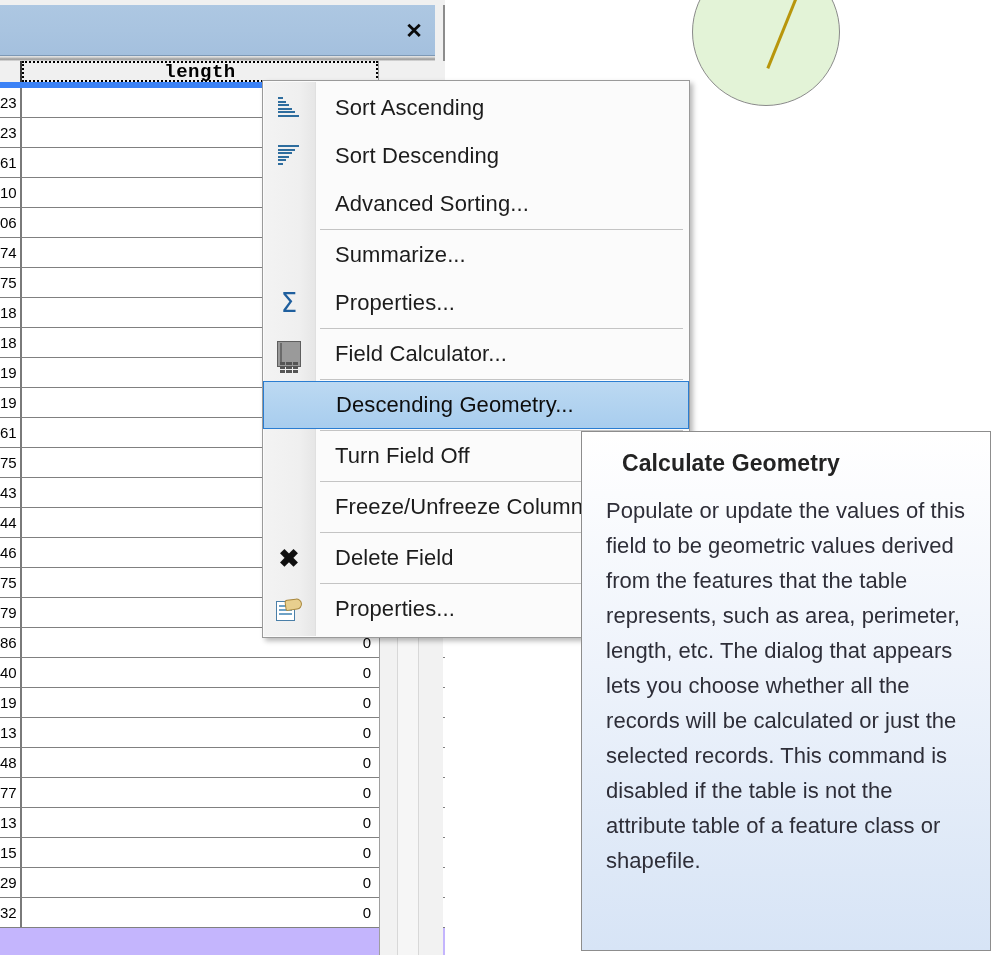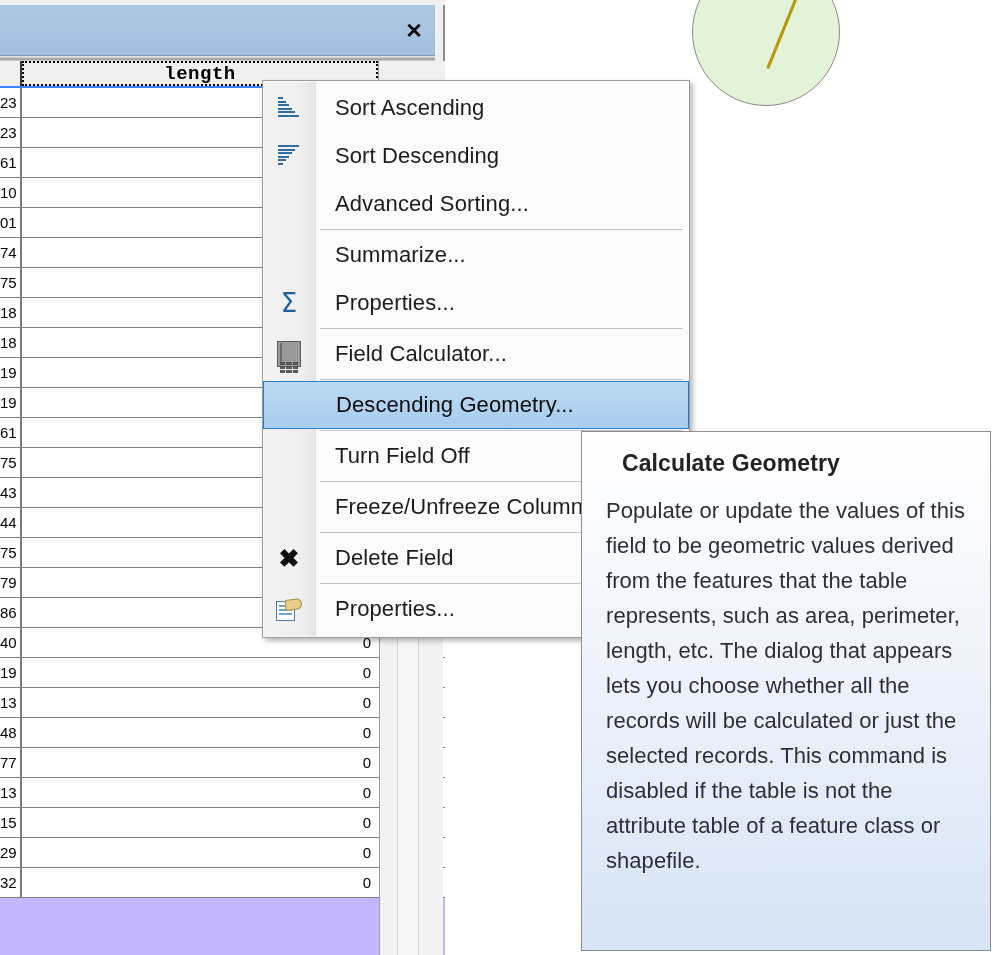--- a/index.html
+++ b/index.html
@@ -88,21 +88,21 @@
     width: 435px; height: 5px;
     background: linear-gradient(to bottom, #e9e9e9 0%, #bdbdbd 45%, #8f8f8f 60%, #e4e4e4 100%);
   }
 
   
   #table-header-row {
     position: absolute;
     left: 0; top: 61px;
     width: 445px; height: 27px;
     background: #f0f0f0;
-    border-bottom: 2px solid #3b82f6;
+    border-bottom: 6px solid #3b82f6;
     box-sizing: border-box;
     display: flex;
     align-items: center;
   }
   #rownum-header {
     width: 22px;
     height: 100%;
     border-right: 2px solid #3a3a3a;
     background: #f0f0f0;
     box-sizing: border-box;
@@ -414,21 +414,21 @@
         <div class="cell-rownum">61</div>
         <div class="cell-length"></div>
         <div class="cell-tail"></div>
       </div>
       <div class="grid-row">
         <div class="cell-rownum">10</div>
         <div class="cell-length"></div>
         <div class="cell-tail"></div>
       </div>
       <div class="grid-row">
-        <div class="cell-rownum">01</div>
+        <div class="cell-rownum">06</div>
         <div class="cell-length"></div>
         <div class="cell-tail"></div>
       </div>
       <div class="grid-row">
         <div class="cell-rownum">74</div>
         <div class="cell-length"></div>
         <div class="cell-tail"></div>
       </div>
       <div class="grid-row">
         <div class="cell-rownum">75</div>
@@ -465,20 +465,25 @@
         <div class="cell-length"></div>
         <div class="cell-tail"></div>
       </div>
       <div class="grid-row">
         <div class="cell-rownum">43</div>
         <div class="cell-length"></div>
         <div class="cell-tail"></div>
       </div>
       <div class="grid-row">
         <div class="cell-rownum">44</div>
+        <div class="cell-length"></div>
+        <div class="cell-tail"></div>
+      </div>
+      <div class="grid-row">
+        <div class="cell-rownum">46</div>
         <div class="cell-length"></div>
         <div class="cell-tail"></div>
       </div>
       <div class="grid-row">
         <div class="cell-rownum">75</div>
         <div class="cell-length">0</div>
         <div class="cell-tail"></div>
       </div>
       <div class="grid-row">
         <div class="cell-rownum">79</div>

